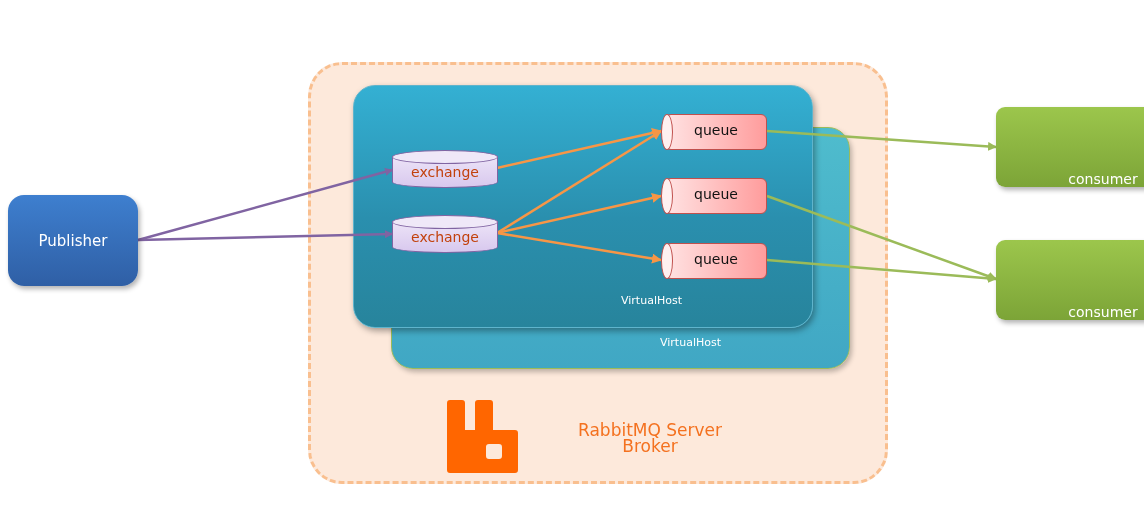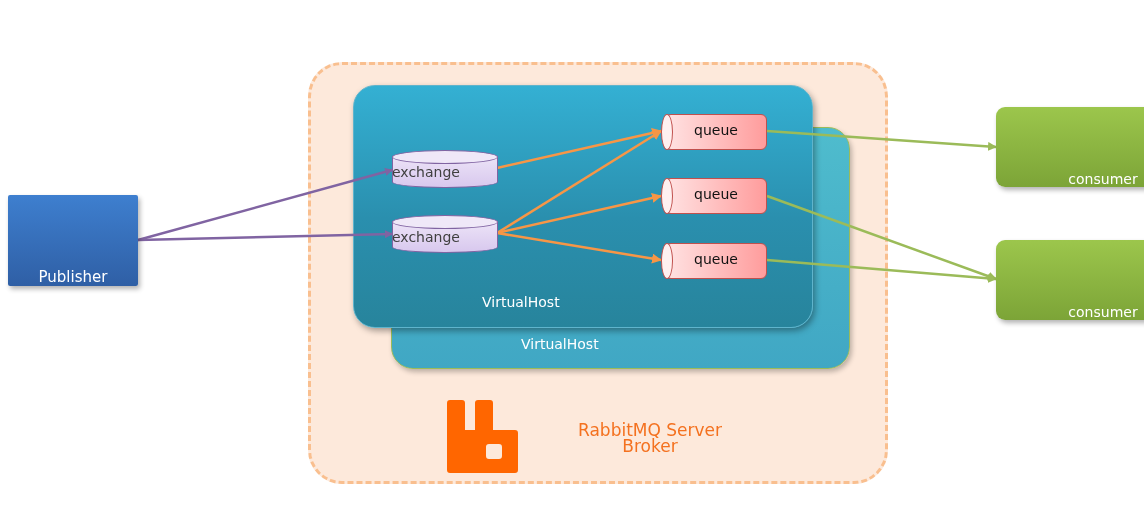--- a/index.html
+++ b/index.html
@@ -14,43 +14,43 @@
       background: linear-gradient(#4fbccd, #40a7c4);
       border: 1px solid #9bbb59; border-radius: 22px; box-sizing: border-box;
       box-shadow: 2px 3px 5px rgba(0,0,0,0.25);
     }
     #vhost-front {
       left: 353px; top: 85px; width: 460px; height: 243px;
       background: linear-gradient(#34b0d3, #2a8fae 55%, #27849c);
       border-radius: 22px; box-shadow: 2px 3px 6px rgba(0,0,0,0.35);
       border: 1px solid #5fb4cc; box-sizing: border-box;
     }
-    .vh-label { color: #ffffff; font-size: 14px; text-align: left; width: 200px; }
+    .vh-label { color: #ffffff; font-size: 11px; text-align: right; width: 200px; }
     #publisher {
       left: 8px; top: 195px; width: 130px; height: 91px;
       background: linear-gradient(#3e7fcf, #2f5fa5);
-      border-radius: 2px; box-shadow: 2px 3px 5px rgba(0,0,0,0.3);
-      color: #fff; display: flex; align-items: flex-end; justify-content: center; font-size: 15px;
+      border-radius: 16px; box-shadow: 2px 3px 5px rgba(0,0,0,0.3);
+      color: #fff; display: flex; align-items: center; justify-content: center; font-size: 15px;
     }
     .consumer {
       width: 126px; height: 80px;
       background: linear-gradient(#9cc64c, #7ca437);
       border-radius: 9px; box-shadow: 2px 3px 5px rgba(0,0,0,0.3);
       color: #fff; display: flex; align-items: flex-end; justify-content: center; font-size: 14px; padding-left: 44px;
     }
     .exchange { width: 106px; height: 38px; }
     .exchange .body {
       position: absolute; left: 0; top: 6px; width: 104px; height: 30px;
       background: linear-gradient(#ece3f7, #d8c8ee); border: 1px solid #8064a2; border-radius: 0 0 52px 52px / 0 0 6px 6px;
     }
     .exchange .top {
       position: absolute; left: 0; top: 0; width: 104px; height: 12px;
       background: #efe8f8; border: 1px solid #8064a2; border-radius: 50%;
     }
-    .exchange .lbl { position: absolute; left: 0; top: 14px; width: 106px; font-size: 14px; color: #404040; }
+    .exchange .lbl { position: absolute; left: 0; top: 14px; width: 106px; text-align: center; font-size: 14px; color: #c2410c; }
     .queue { width: 106px; height: 36px; }
     .queue .body {
       position: absolute; left: 4px; top: 0; width: 100px; height: 34px;
       background: linear-gradient(90deg, #ffe3e3, #ff9c9c); border: 1px solid #c0504d; border-radius: 6px;
     }
     .queue .cap {
       position: absolute; left: 0; top: 0; width: 10px; height: 34px;
       background: #fff0f0; border: 1px solid #c0504d; border-radius: 50%;
     }
     .queue .lbl { position: absolute; left: 4px; top: 8px; width: 102px; text-align: center; font-size: 14px; color: #111; }

